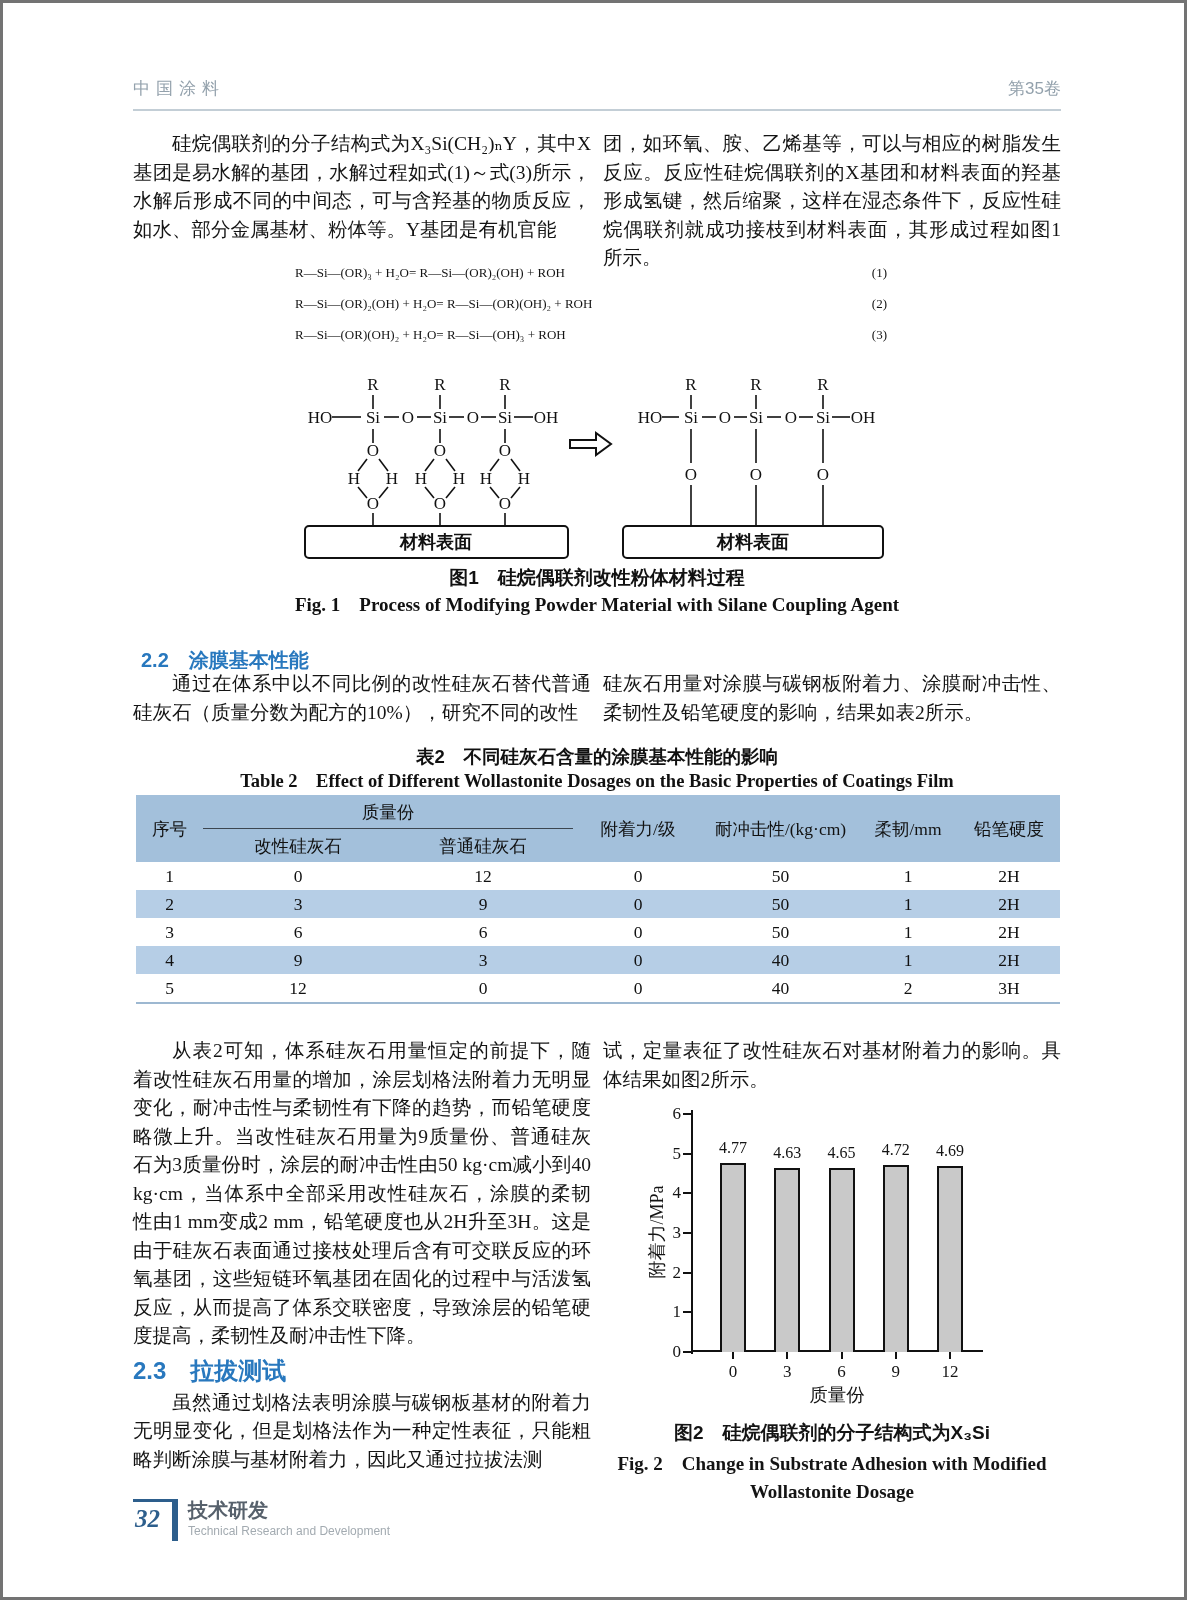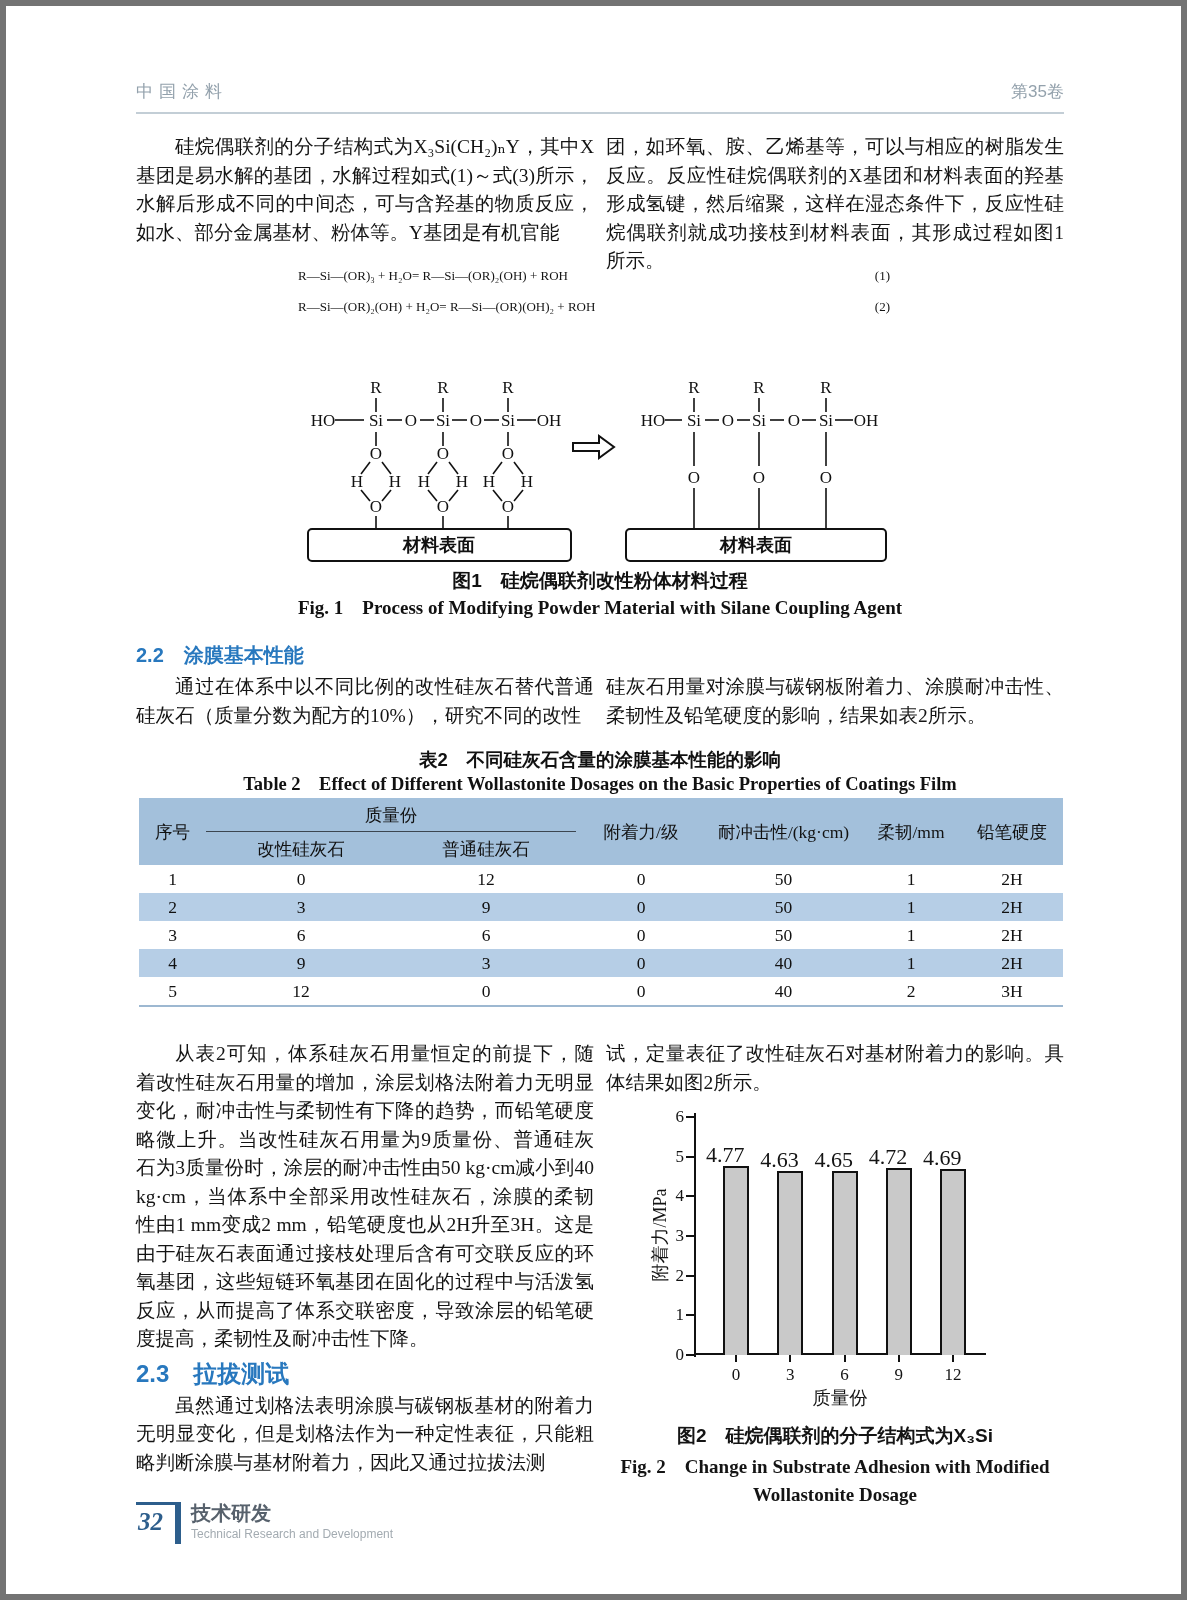--- a/index.html
+++ b/index.html
@@ -1,18 +1,18 @@
 <!DOCTYPE html>
 <html style="--accent: #2878be; --table_header_bg: #a3c0db; --table_stripe_bg: #b6cee6; --bar_fill: #c9c9c9; --footer_blue: #2d5e8c;"><head>
 <meta charset="utf-8">
 <style>
   html,body{margin:0;padding:0;background:#f2f3f4;}
   .page{
     position:relative; width:1187px; height:1600px; background:#ffffff;
-    margin:0 auto; border:6px solid #737373; box-sizing:border-box; overflow:hidden;
+    margin:0 auto; border:3px solid #737373; box-sizing:border-box; overflow:hidden;
     font-family:"Liberation Serif","DejaVu Serif",serif; color:#141414;
   }
   
   .pg-header{
     position:absolute; left:130px; width:928px; top:74px;
     display:flex; justify-content:space-between; align-items:flex-end;
     border-bottom:2px solid #c3ced6; padding-bottom:9px;
     font-family:"Liberation Sans","DejaVu Sans",sans-serif;
     font-size:17px; color:#93a1ac;
   }
@@ -35,21 +35,21 @@
   .cap-zh{
     position:absolute; left:130px; width:928px; text-align:center;
     font-family:"Liberation Sans","DejaVu Sans",sans-serif; font-weight:bold; font-size:19px; color:#111;
   }
   .cap-en{
     position:absolute; left:130px; width:928px; text-align:center;
     font-weight:bold; font-size:19px; color:#111;
   }
   
   .sec-heading{
-    position:absolute; left:130px; margin:0;
+    position:absolute; left:130px; margin:8px;
     font-family:"Liberation Sans","DejaVu Sans",sans-serif;
     font-weight:bold; font-size:20px; color:var(--accent,#2878be);
   }
   .sec-heading-inline{
     margin:4px 0 2px 0;
     font-family:"Liberation Sans","DejaVu Sans",sans-serif;
     font-weight:bold; font-size:24px; color:var(--accent,#2878be);
   }
   
   .tbl{
@@ -64,21 +64,21 @@
   .tbl tbody tr:last-child td{border-bottom:2px solid #9db8d1;}
   
   .chart{position:relative; width:380px; height:312px; margin:8px 0 0 20px;}
   .chart-plot{position:absolute; left:68px; top:12px; width:292px; height:238px;}
   .axis-y{position:absolute; left:0; top:-4px; width:2px; height:244px; background:#111;}
   .axis-x{position:absolute; left:0; bottom:0; width:292px; height:2px; background:#111;}
   .ytick{position:absolute; left:-8px; width:8px; height:2px; background:#111;}
   .ytick-label{position:absolute; left:-36px; width:26px; text-align:right; font-size:17px; line-height:22px;}
   .bar{position:absolute; bottom:0; width:26px; box-sizing:border-box;
        background:var(--bar_fill,#c9c9c9); border:2px solid #111; border-bottom:none;}
-  .bar-value{position:absolute; width:60px; text-align:left; font-size:22px;}
+  .bar-value{position:absolute; width:60px; text-align:center; font-size:16px;}
   .xtick{position:absolute; top:238px; width:2px; height:7px; background:#111;}
   .xtick-label{position:absolute; top:248px; width:40px; text-align:center; font-size:17px;}
   .chart-ylabel{position:absolute; left:-46px; top:118px; width:160px; text-align:center;
        transform:rotate(-90deg); font-size:18px; white-space:nowrap;}
   .chart-xlabel{position:absolute; left:68px; top:280px; width:292px; text-align:center; font-size:18.5px;}
   .fig2caps{text-align:center; margin-top:6px;}
   .fig2cap-zh{font-family:"Liberation Sans","DejaVu Sans",sans-serif; font-weight:bold; font-size:19px; margin:0;}
   .fig2cap-en{font-weight:bold; font-size:19px; margin:4px 0 0 0; line-height:28px;}
   
   .pg-footer{position:absolute; left:130px; top:1496px; display:flex; align-items:flex-start;}
@@ -111,20 +111,24 @@
   </div>
 
   <div class="equations">
     <div class="eq-row">
       <span>R—Si—(OR)₃ + H₂O= R—Si—(OR)₂(OH) + ROH</span>
       <span class="eq-num">(1)</span>
     </div>
     <div class="eq-row">
       <span>R—Si—(OR)₂(OH) + H₂O= R—Si—(OR)(OH)₂ + ROH</span>
       <span class="eq-num">(2)</span>
+    </div>
+    <div class="eq-row">
+      <span>R—Si—(OR)(OH)₂ + H₂O= R—Si—(OH)₃ + ROH</span>
+      <span class="eq-num">(3)</span>
     </div>
   </div>
 
   <svg class="fig1" width="640" height="200" viewBox="0 0 640 200">
 
     <text x="82" y="27" text-anchor="middle">R</text>
     <text x="149" y="27" text-anchor="middle">R</text>
     <text x="214" y="27" text-anchor="middle">R</text>
     <line x1="82" y1="32" x2="82" y2="46"></line>
       <line x1="149" y1="32" x2="149" y2="46"></line>

